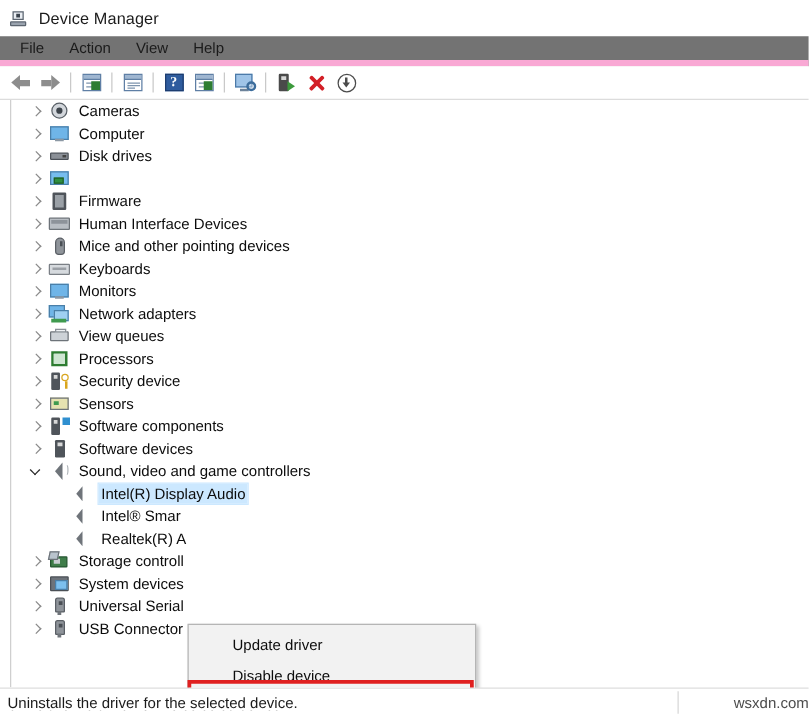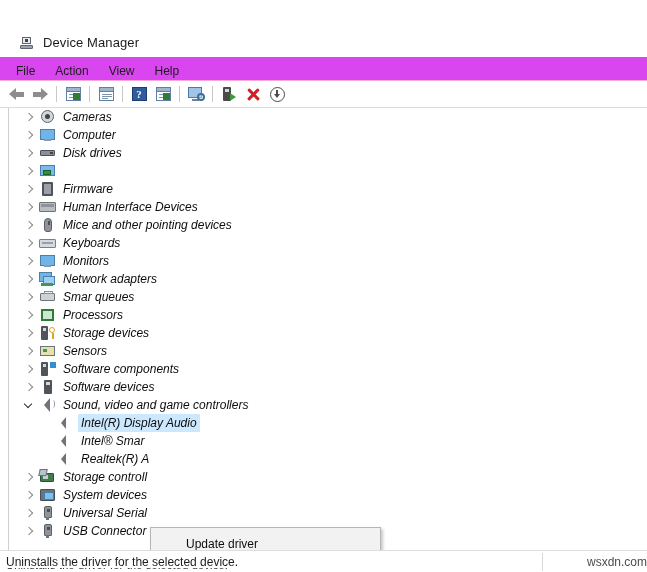--- a/index.html
+++ b/index.html
@@ -23,23 +23,22 @@
     display: flex;
     flex-direction: column;
   }
   
   #titlebar {
     height: 29px;
     min-height: 29px;
     background: #ffffff;
     display: flex;
     align-items: center;
-    padding-left: 19px;
-    box-sizing: border-box;
-    margin-top: 28px;
+    padding-left: 7px;
+    box-sizing: border-box;
   }
   #titlebar .title-icon {
     width: 16px; height: 16px;
     margin-right: 8px;
     position: relative;
     flex: none;
   }
   .ic-devmgr {
     position: absolute; left: 1px; top: 2px;
     width: 13px; height: 12px;
@@ -66,24 +65,24 @@
   }
   #titlebar .title-text {
     font-size: 13px;
     color: #1b1b1b;
     letter-spacing: 0.1px;
   }
   
   #menubar {
     height: 24px;
     min-height: 24px;
-    background: #d946ef;
-    border-bottom: 1px solid #f9a8d4;
+    background: #737373;
+    border-bottom: 5px solid #f9a8d4;
     display: flex;
-    align-items: flex-end;
+    align-items: flex-start;
     padding-left: 8px;
     box-sizing: border-box;
   }
   #menubar .menu-item {
     font-size: 12px;
     color: #1b1b1b;
     padding: 2px 8px;
     margin-right: 4px;
     cursor: default;
     white-space: nowrap;
@@ -252,21 +251,20 @@
     position: relative;
     background: #ffffff;
     overflow: hidden;
   }
   #tree-pane {
     position: absolute;
     left: 8px; top: 0; right: 0; bottom: 0;
     border-left: 1px solid #cfcfcf;
     background: #ffffff;
     overflow: hidden;
-    font-style: italic;
   }
   .row {
     height: 18px;
     display: flex;
     align-items: center;
     padding-left: 13px;
     box-sizing: border-box;
     white-space: nowrap;
     cursor: default;
   }
@@ -619,40 +617,40 @@
             <span class="i-net3"></span>
           </span>
         <span class="label-box">Network adapters</span>
       </div>
 
       <div class="row">
         <span class="chev"></span>
         <span class="dev-ic">
             <span class="i-prn"></span>
           </span>
-        <span class="label-box">Smar queues</span>
+        <span class="label-box">View queues</span>
       </div>
 
       <div class="row">
         <span class="chev"></span>
         <span class="dev-ic">
             <span class="i-cpu"></span>
             <span class="i-cpu-in"></span>
           </span>
         <span class="label-box">Processors</span>
       </div>
 
       <div class="row">
         <span class="chev"></span>
         <span class="dev-ic">
             <span class="i-sec"></span>
             <span class="i-key"></span>
             <span class="i-key2"></span>
           </span>
-        <span class="label-box">Storage devices</span>
+        <span class="label-box">Security device</span>
       </div>
 
       <div class="row">
         <span class="chev"></span>
         <span class="dev-ic">
             <span class="i-sens"></span>
           </span>
         <span class="label-box">Sensors</span>
       </div>
 

